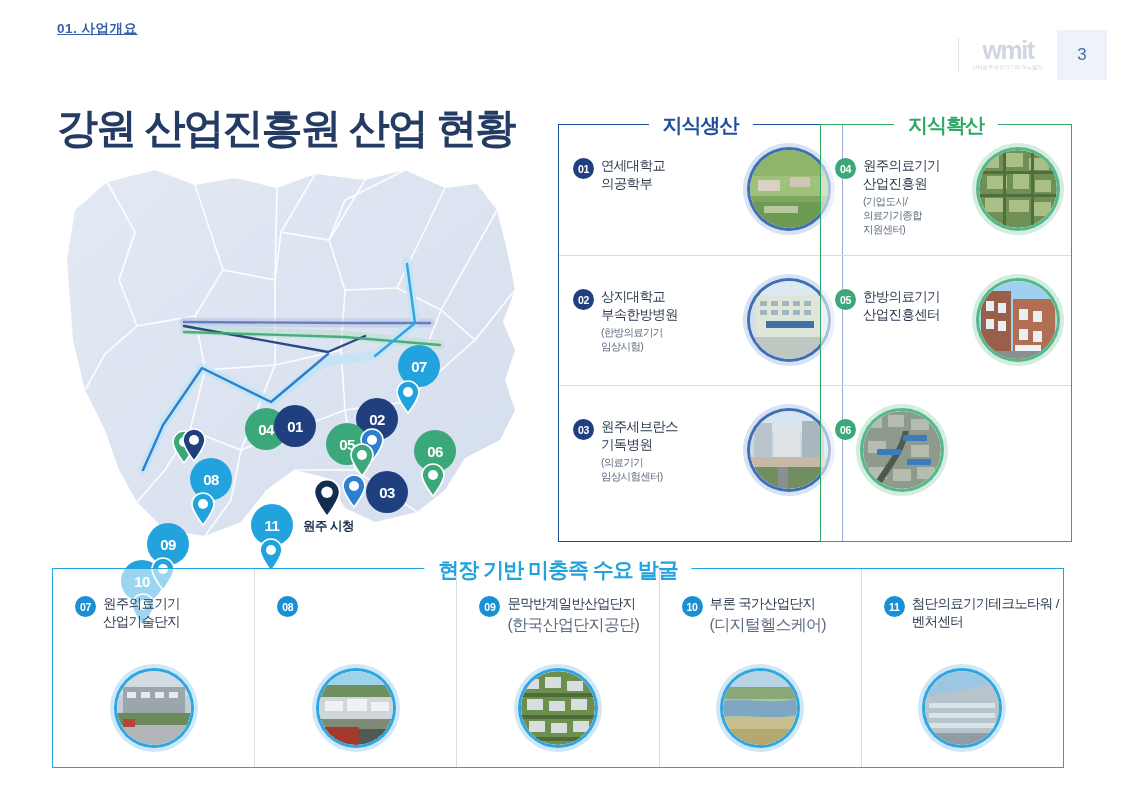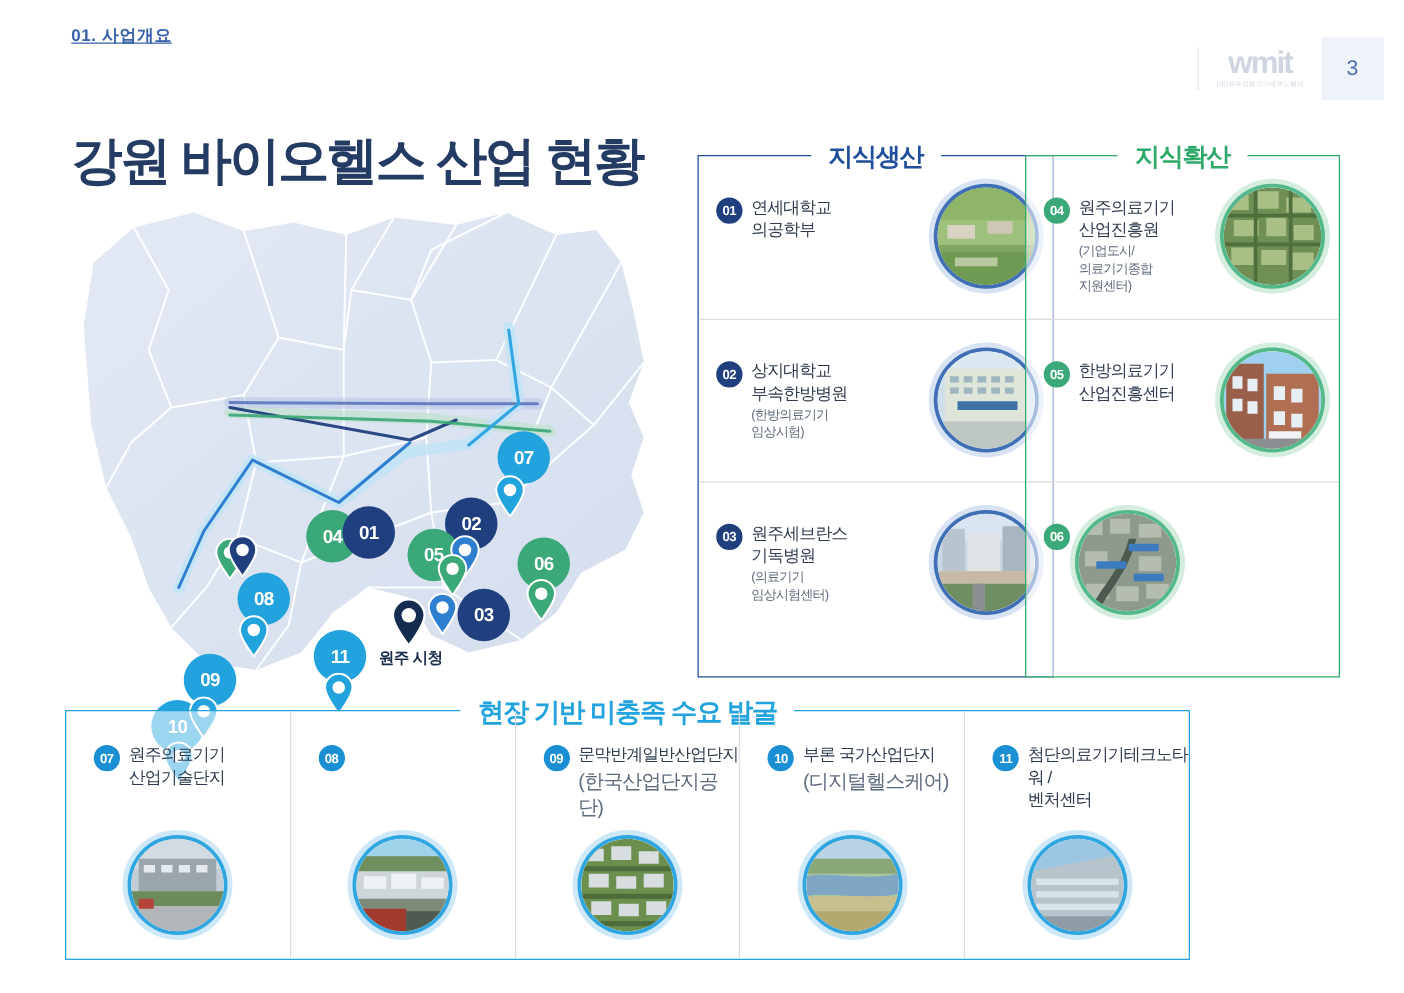--- a/index.html
+++ b/index.html
@@ -84,21 +84,21 @@
     left:558px;top:124px;width:285px;height:418px;
     border:1.6px solid #1f4e9c;
   }
   #panel-knowledge-production .panel-title{color:#1f4e9c;}
   #panel-knowledge-diffusion{
     left:820px;top:124px;width:252px;height:418px;
     border:1.6px solid #2fa968;
   }
   #panel-knowledge-diffusion .panel-title{color:#2fa968;}
   #panel-unmet-demand{
-    left:52px;top:568px;width:900px;height:200px;
+    left:52px;top:568px;width:1012px;height:200px;
     border:1.6px solid #23a3dd;
     text-decoration:underline;
   }
   #panel-unmet-demand .panel-title{color:#23a3dd;font-size:21px;}
 
   
   .entry{
     position:relative;display:flex;align-items:flex-start;
     padding:0 14px;height:130px;box-sizing:border-box;
   }
@@ -155,21 +155,21 @@
 
   <div class="hdr-right">
     <div class="hdr-sep"></div>
     <div class="logo-box">
       <div class="logo-wmit">wmit</div>
       <div class="logo-sub">(재)원주의료기기테크노밸리</div>
     </div>
     <div class="page-num">3</div>
   </div>
 
-  <div class="main-title">강원 바이오헬스 산업 현황</div>
+  <div class="main-title">강원 산업진흥원 산업 현황</div>
 
   <div class="map-wrap">
     <svg viewBox="0 0 500 420" xmlns="http://www.w3.org/2000/svg">
       <defs>
         <linearGradient id="mg" x1="0" y1="0" x2="1" y2="1">
           <stop offset="0%" stop-color="#e3e9f4"></stop>
           <stop offset="100%" stop-color="#d5deee"></stop>
         </linearGradient>
       </defs>
 

